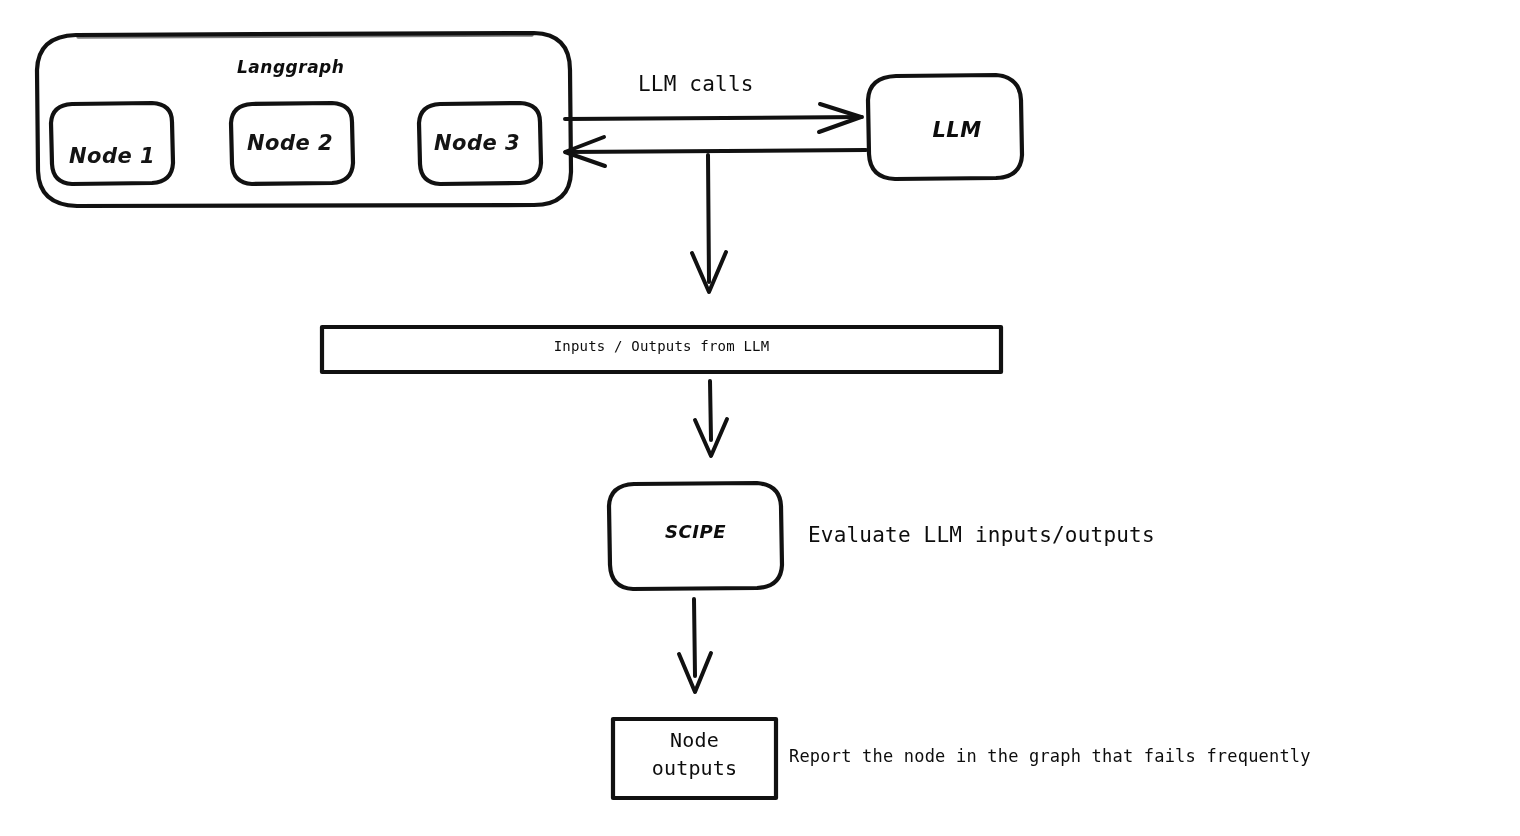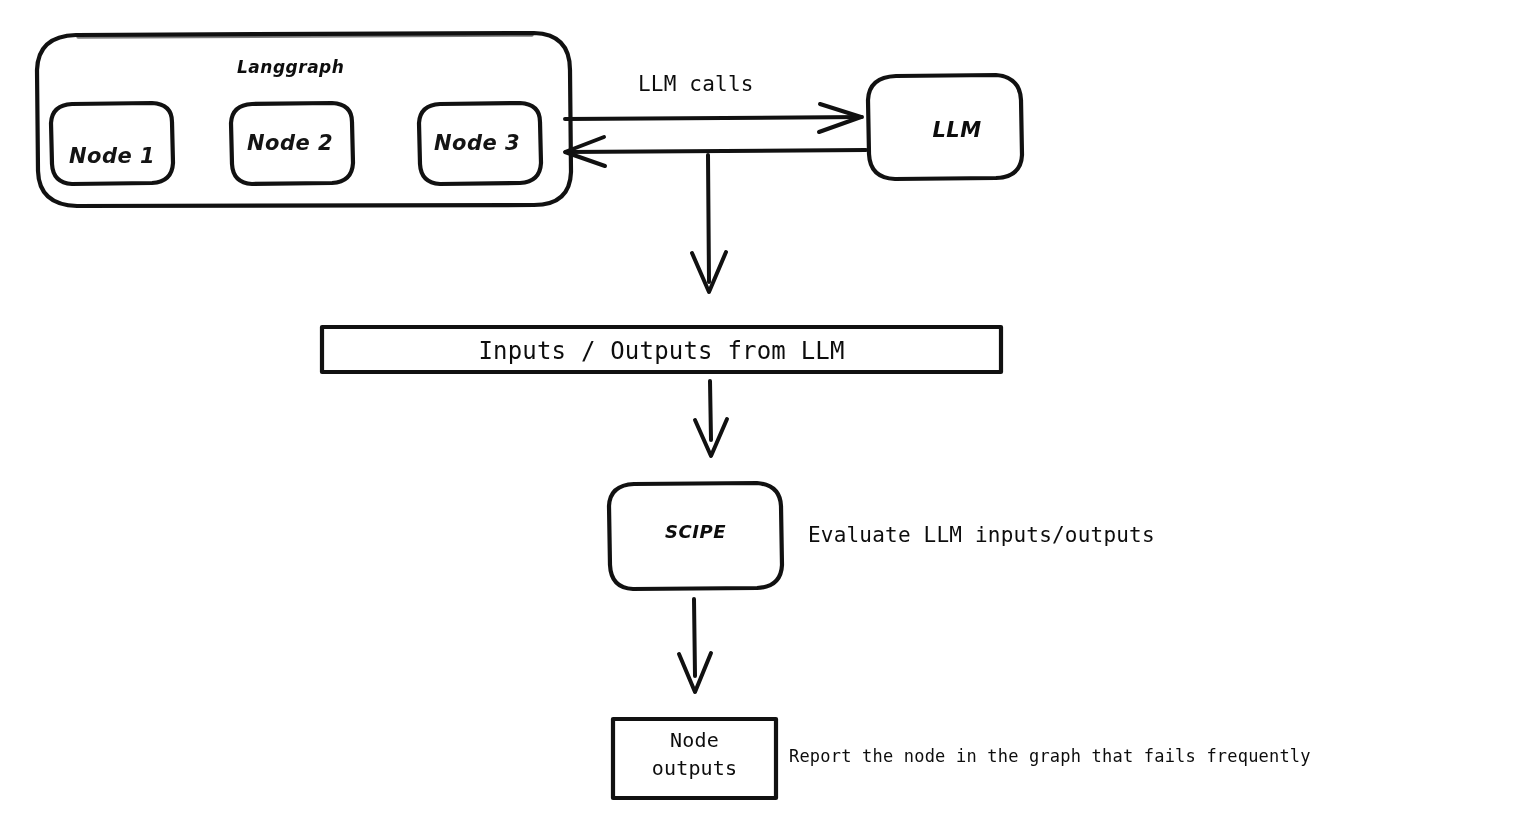--- a/index.html
+++ b/index.html
@@ -74,21 +74,21 @@
     top: 0;
     width: 100%;
     text-align: center;
     font-size: 21px;
   }
   .io-box-label {
     left: 322px;
     top: 338px;
     width: 679px;
     text-align: center;
-    font-size: 24px;
+    font-size: 14px;
   }
   .scipe-box-label {
     left: 610px;
     top: 522px;
     width: 171px;
     text-align: center;
     font-size: 18px;
   }
   .scipe-caption {
     left: 808px;

